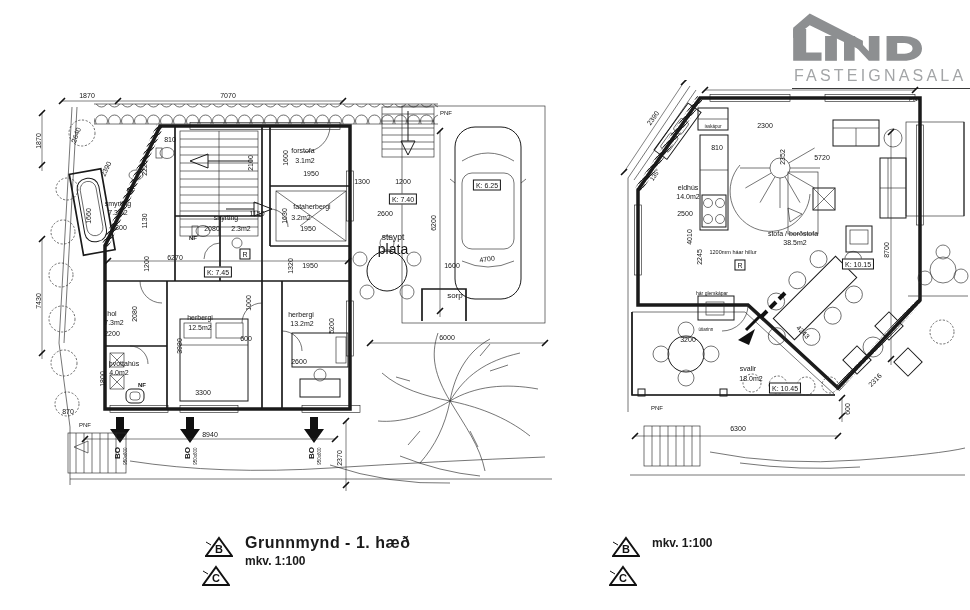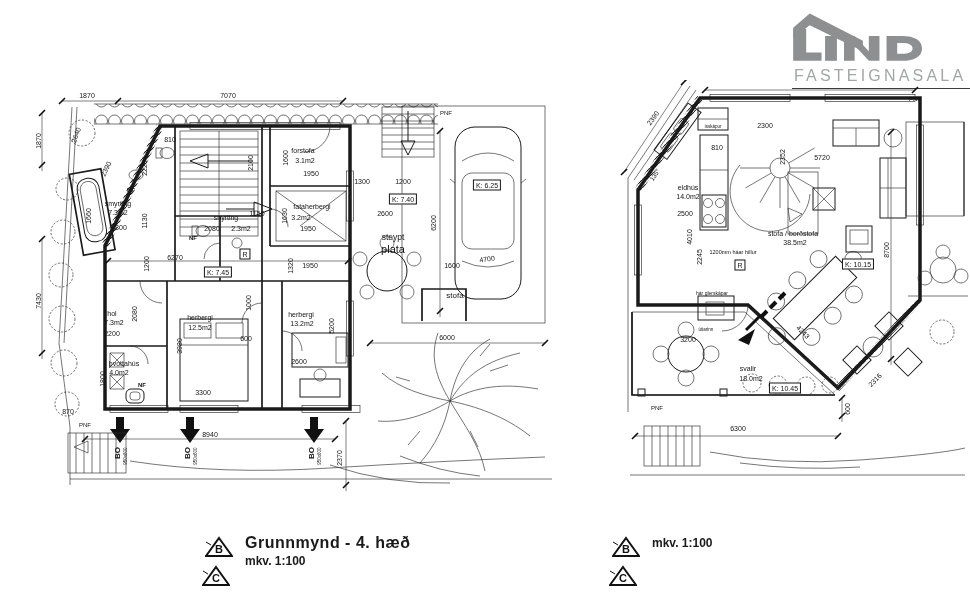--- a/index.html
+++ b/index.html
@@ -255,26 +255,26 @@
       <span style="left: 281px; top: 82px; font-size: 7px; font-weight: 400; transform: translate(-50%, -50%) rotate(0deg);">1950</span>
       <span style="left: 254px; top: 125px; font-size: 7px; font-weight: 400; transform: translate(-50%, -50%) rotate(-90deg);">1630</span>
       <span style="left: 282px; top: 115px; font-size: 7px; font-weight: 400; transform: translate(-50%, -50%) rotate(0deg);">fataherbergi</span>
       <span style="left: 271px; top: 126px; font-size: 7px; font-weight: 400; transform: translate(-50%, -50%) rotate(0deg);">3.2m2</span>
       <span style="left: 278px; top: 137px; font-size: 7px; font-weight: 400; transform: translate(-50%, -50%) rotate(0deg);">1950</span>
       <span style="left: 332px; top: 90px; font-size: 7px; font-weight: 400; transform: translate(-50%, -50%) rotate(0deg);">1300</span>
       <span style="left: 373px; top: 90px; font-size: 7px; font-weight: 400; transform: translate(-50%, -50%) rotate(0deg);">1200</span>
       <span class="boxed" style="left: 373px; top: 108px; font-size: 7px; font-weight: 400; transform: translate(-50%, -50%) rotate(0deg);">K: 7.40</span>
       <span style="left: 355px; top: 122px; font-size: 7px; font-weight: 400; transform: translate(-50%, -50%) rotate(0deg);">2600</span>
       <span style="left: 363px; top: 146px; font-size: 8.5px; font-weight: 400; transform: translate(-50%, -50%) rotate(0deg);">steypt</span>
-      <span style="left: 363px; top: 158px; font-size: 11px; font-weight: 400; transform: translate(-50%, -50%) rotate(0deg);">plata</span>
+      <span style="left: 363px; top: 158px; font-size: 14px; font-weight: 400; transform: translate(-50%, -50%) rotate(0deg);">plata</span>
       <span style="left: 403px; top: 132px; font-size: 7px; font-weight: 400; transform: translate(-50%, -50%) rotate(-90deg);">6200</span>
       <span class="boxed" style="left: 457px; top: 94px; font-size: 7px; font-weight: 400; transform: translate(-50%, -50%) rotate(0deg);">K: 6.25</span>
       <span style="left: 422px; top: 174px; font-size: 7px; font-weight: 400; transform: translate(-50%, -50%) rotate(0deg);">1600</span>
       <span style="left: 457px; top: 168px; font-size: 7px; font-weight: 400; transform: translate(-50%, -50%) rotate(-8deg);">4700</span>
-      <span style="left: 425px; top: 205px; font-size: 8px; font-weight: 400; transform: translate(-50%, -50%) rotate(0deg);">stofa</span>
+      <span style="left: 425px; top: 205px; font-size: 8px; font-weight: 400; transform: translate(-50%, -50%) rotate(0deg);">sorp</span>
       <span style="left: 145px; top: 166px; font-size: 7px; font-weight: 400; transform: translate(-50%, -50%) rotate(0deg);">6270</span>
       <span style="left: 116px; top: 173px; font-size: 7px; font-weight: 400; transform: translate(-50%, -50%) rotate(-90deg);">1200</span>
       <span class="boxed" style="left: 215px; top: 163px; font-size: 7px; font-weight: 400; transform: translate(-50%, -50%) rotate(0deg);">R</span>
       <span class="boxed" style="left: 188px; top: 181px; font-size: 7px; font-weight: 400; transform: translate(-50%, -50%) rotate(0deg);">K: 7.45</span>
       <span style="left: 260px; top: 175px; font-size: 7px; font-weight: 400; transform: translate(-50%, -50%) rotate(-90deg);">1320</span>
       <span style="left: 280px; top: 174px; font-size: 7px; font-weight: 400; transform: translate(-50%, -50%) rotate(0deg);">1950</span>
       <span style="left: 8px; top: 210px; font-size: 7px; font-weight: 400; transform: translate(-50%, -50%) rotate(-90deg);">7430</span>
       <span style="left: 82px; top: 222px; font-size: 7px; font-weight: 400; transform: translate(-50%, -50%) rotate(0deg);">hol</span>
       <span style="left: 84px; top: 231px; font-size: 7px; font-weight: 400; transform: translate(-50%, -50%) rotate(0deg);">7.3m2</span>
       <span style="left: 82px; top: 242px; font-size: 7px; font-weight: 400; transform: translate(-50%, -50%) rotate(0deg);">2200</span>
@@ -480,21 +480,21 @@
       <path d="M1,20 l-1,0 M6,9 l-5,-3" stroke="#111" stroke-width="1" fill="none"></path>
       <text x="14" y="17" font-size="11" font-weight="bold" text-anchor="middle" fill="#111" font-family="Liberation Sans, sans-serif">B</text>
     </svg>
     <svg width="28" height="22" viewBox="0 0 28 22" style="margin-left:-6px">
       <polygon points="14,2 27,20 1,20" fill="none" stroke="#111" stroke-width="2"></polygon>
       <path d="M6,9 l-5,-3" stroke="#111" stroke-width="1" fill="none"></path>
       <text x="14" y="17" font-size="11" font-weight="bold" text-anchor="middle" fill="#111" font-family="Liberation Sans, sans-serif">C</text>
     </svg>
   </div>
   <div>
-    <div class="cap-title">Grunnmynd  -  4. hæð</div>
+    <div class="cap-title">Grunnmynd  -  1. hæð</div>
     <div class="cap-scale">mkv. 1:100</div>
   </div>
 </div>
 
 <div class="caption" style="left:612px;top:534px;">
   <div class="tris">
     <svg width="28" height="22" viewBox="0 0 28 22">
       <polygon points="14,2 27,20 1,20" fill="none" stroke="#111" stroke-width="2"></polygon>
       <path d="M6,9 l-5,-3" stroke="#111" stroke-width="1" fill="none"></path>
       <text x="14" y="17" font-size="11" font-weight="bold" text-anchor="middle" fill="#111" font-family="Liberation Sans, sans-serif">B</text>

